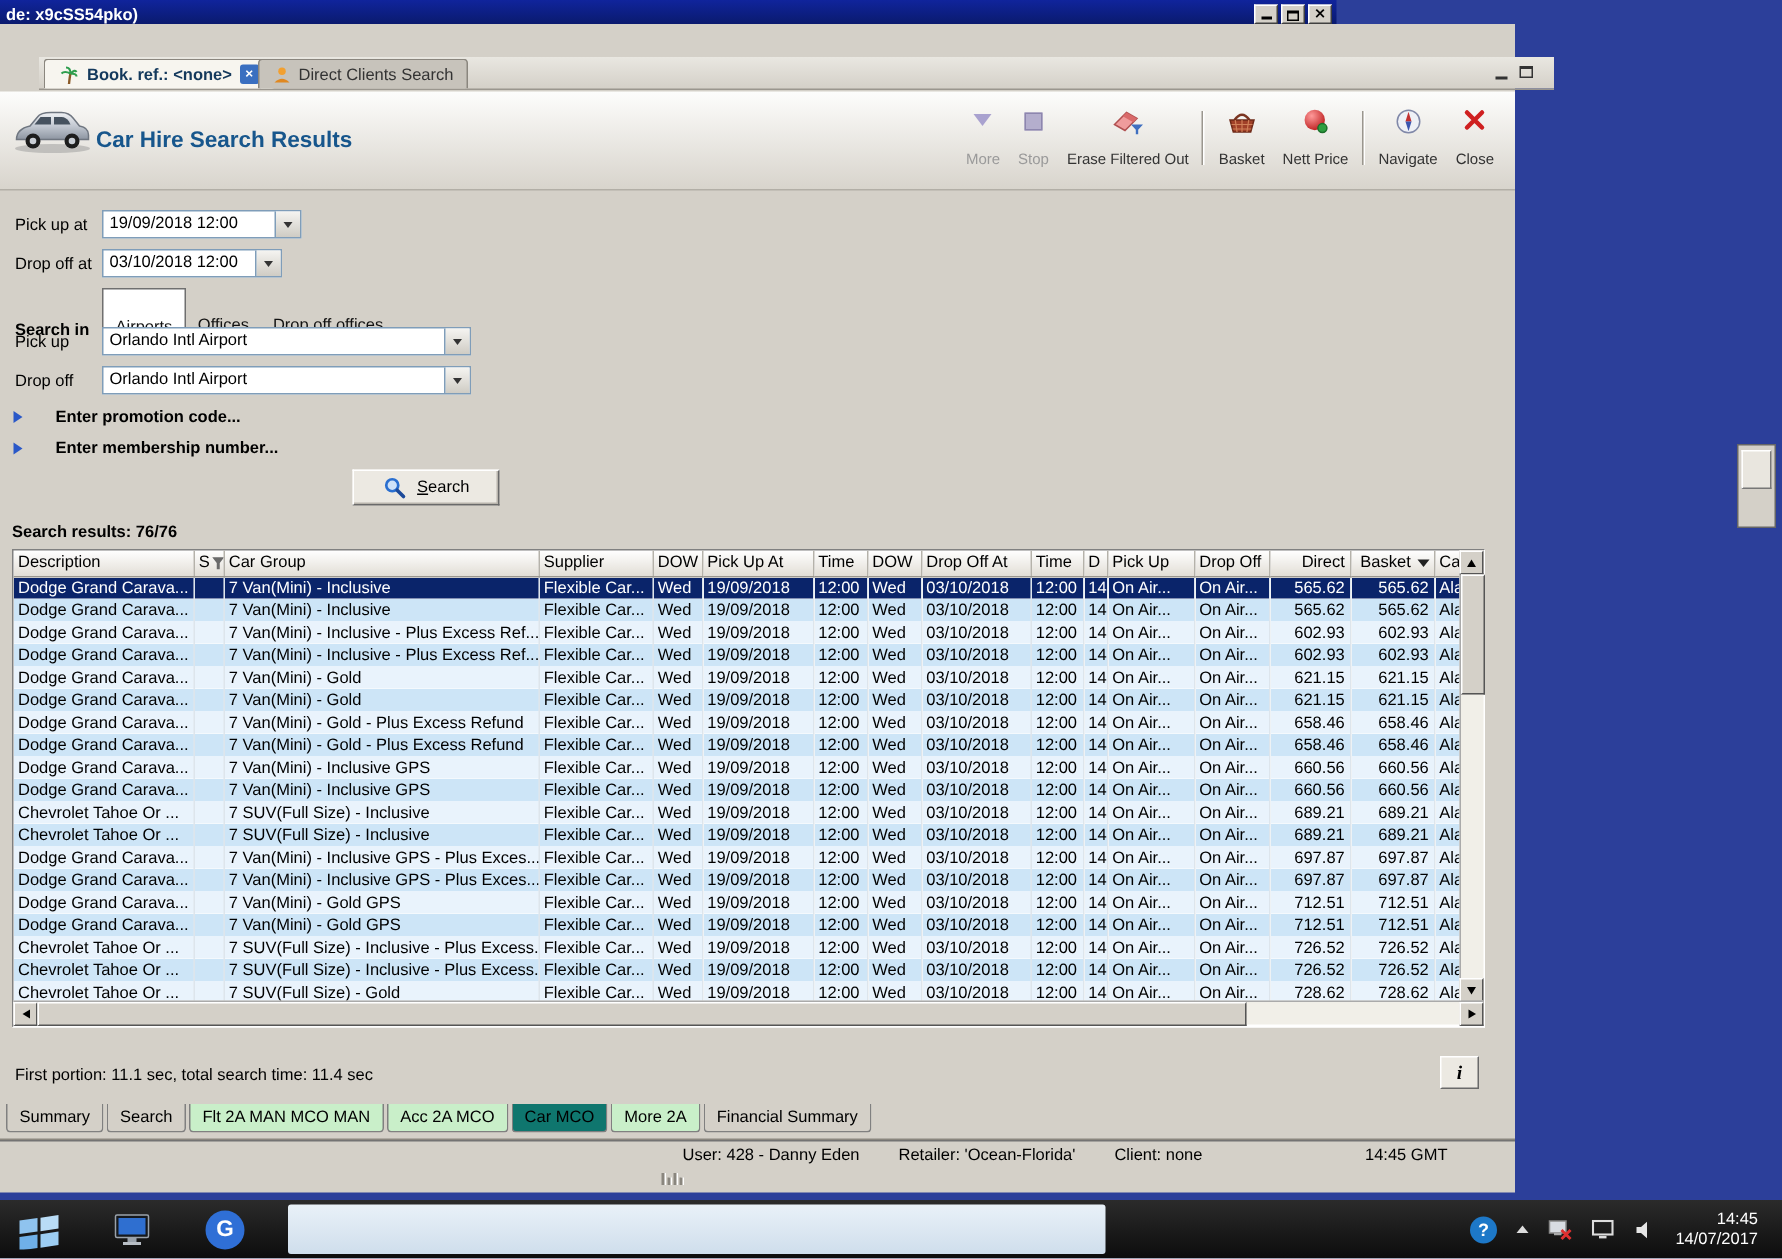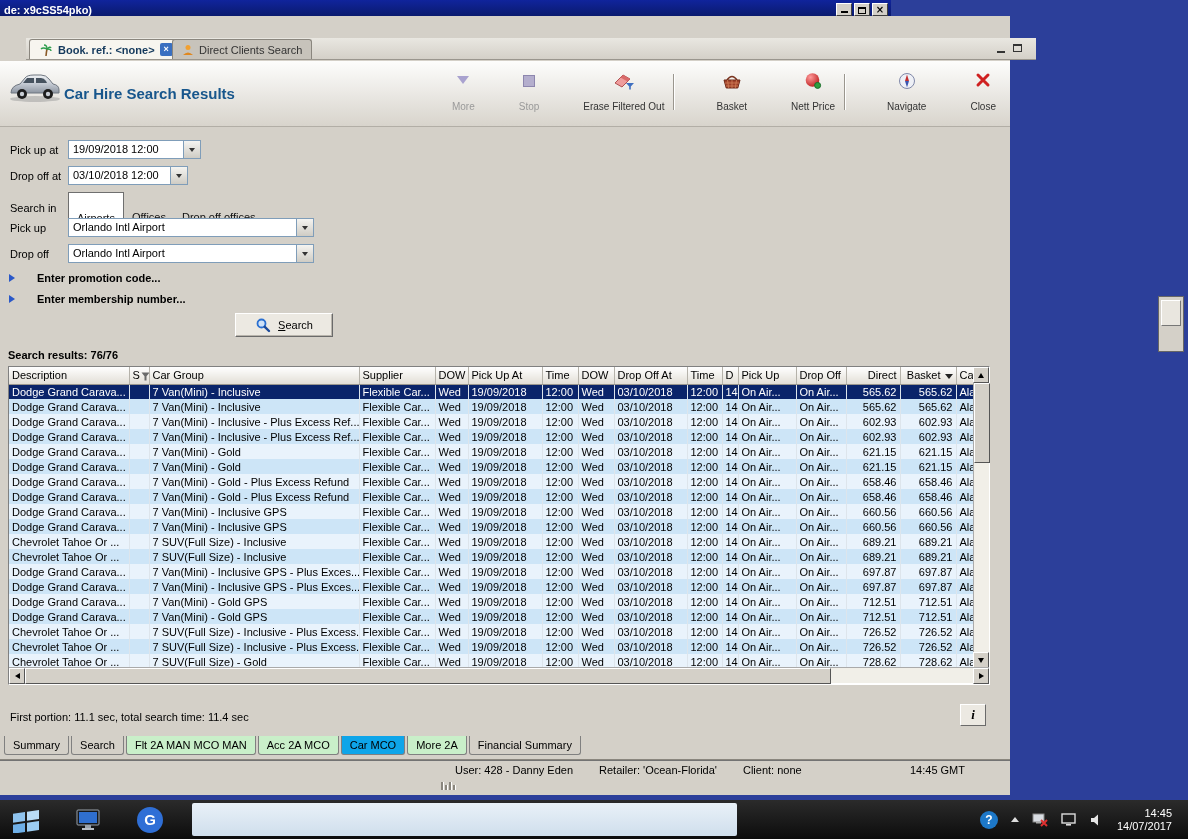--- a/index.html
+++ b/index.html
@@ -27,36 +27,36 @@
   .tabx{width:13px;height:13px;background:#3a6fc0;border-radius:2px;color:#fff;font-size:9px;font-weight:bold;display:flex;align-items:center;justify-content:center;line-height:1;}
   #mdi-btns{position:absolute;right:14px;top:5px;display:flex;gap:8px;align-items:center;}
   .mdi-min{width:8px;height:2px;background:#333;margin-top:8px;}
   .mdi-rest{width:9px;height:8px;border:1px solid #333;border-top:2px solid #333;box-sizing:border-box;}
 
   
   #headband{position:absolute;left:0;top:45px;width:100%;height:66px;background:linear-gradient(#fdfdfc,#d8d4cc);border-bottom:1px solid #b2aea6;box-sizing:border-box;}
   #caricon{position:absolute;left:8px;top:10px;}
   #page-title{position:absolute;left:64px;top:24px;font-size:15px;font-weight:bold;color:#17568c;}
   #toolbar{position:absolute;right:8px;top:8px;display:flex;align-items:stretch;}
-  .tool{display:flex;flex-direction:column;align-items:center;justify-content:space-between;height:46px;padding:3px 6px;box-sizing:border-box;margin-left:32px;}
+  .tool{display:flex;flex-direction:column;align-items:center;justify-content:space-between;height:46px;padding:3px 6px;box-sizing:border-box;}
   .tool .tlabel{font-size:10px;color:#333;white-space:nowrap;}
   .tool.disabled .tlabel{color:#9a9a9a;}
   .tsep{width:0;border-left:1px solid #9a968e;border-right:1px solid #ffffff;margin:5px 3px;}
   .ic-more{width:0;height:0;border-left:6px solid transparent;border-right:6px solid transparent;border-top:8px solid #a9a2cf;margin-top:4px;}
   .ic-stop{width:10px;height:10px;background:#b4aecd;border:1px solid #8d86ae;margin-top:3px;}
 
   
   .flabel{position:absolute;left:10px;}
   .combo{position:absolute;left:68px;height:19px;background:#fff;border:1px solid #7f9db9;display:flex;box-sizing:border-box;}
   .cval{flex:1;padding:2px 4px;white-space:nowrap;overflow:hidden;}
   .cbtn{width:16px;background:linear-gradient(#f5f4f1,#cfccc4);border-left:1px solid #7f9db9;display:flex;align-items:center;justify-content:center;}
   .caret-down{width:0;height:0;border-left:3px solid transparent;border-right:3px solid transparent;border-top:4px solid #333;}
   #lbl-pickup-at{top:128px;} #combo-pickup-at{top:124px;width:133px;}
   #lbl-dropoff-at{top:154px;} #combo-dropoff-at{top:150px;width:120px;}
-  #lbl-search-in{top:186px;}
+  #lbl-search-in{top:198px;font-weight:bold;}
   #searchin{position:absolute;left:68px;top:176px;height:20px;display:flex;align-items:stretch;}
   .sitab{padding:19px 8px;color:#111;}
   .sitab.active{background:#fff;border:1px solid #6f6f6f;}
   #lbl-pickup{top:206px;} #combo-pickup{top:202px;width:246px;}
   #lbl-dropoff{top:232px;} #combo-dropoff{top:228px;width:246px;}
   .toggle-row{position:absolute;left:9px;display:flex;align-items:center;gap:22px;font-weight:bold;}
   #toggle-promo{top:256px;} #toggle-member{top:277px;}
   .blue-arrow{width:0;height:0;border-top:4px solid transparent;border-bottom:4px solid transparent;border-left:6px solid #2a58c8;}
   #search-btn{position:absolute;left:235px;top:297px;width:98px;height:24px;background:#ece9e2;border:1px solid;border-color:#fff #6a6a6a #6a6a6a #fff;box-shadow:inset -1px -1px 0 #b8b4ac;display:flex;align-items:center;justify-content:center;gap:7px;box-sizing:border-box;}
 
@@ -83,21 +83,21 @@
   .v-thumb{position:absolute;left:0;top:16px;width:16px;height:80px;background:#d4d0c8;border:1px solid;border-color:#fff #555 #555 #fff;box-sizing:border-box;}
   .h-thumb{position:absolute;top:0;left:16px;width:806px;height:16px;background:#d4d0c8;border:1px solid;border-color:#fff #555 #555 #fff;box-sizing:border-box;}
 
   #timing{position:absolute;left:10px;top:695px;}
   #info-btn{position:absolute;left:960px;top:688px;width:26px;height:22px;background:#ece9e2;border:1px solid;border-color:#fff #6a6a6a #6a6a6a #fff;display:flex;align-items:center;justify-content:center;font-family:"Liberation Serif",serif;font-style:italic;font-weight:bold;font-size:13px;box-sizing:border-box;}
 
   
   #bottom-tabs{position:absolute;left:4px;top:720px;height:19px;display:flex;}
   .btab{padding:3px 8px;border:1px solid #808080;border-top:none;border-radius:0 0 3px 3px;background:#d4d0c8;margin-right:2px;white-space:nowrap;}
   .btab.pale{background:#c9efc9;}
-  .btab.green{background:#0ea5e9;}
+  .btab.green{background:#0f766e;}
 
   
   #statusbar{position:absolute;left:0;top:744px;width:100%;height:18px;border-top:1px solid #737373;box-shadow:0 -1px 0 #8a867e;display:flex;align-items:center;box-sizing:border-box;}
   #status-left{position:absolute;left:455px;display:flex;gap:26px;white-space:nowrap;}
   #status-time{position:absolute;right:45px;}
   #gripstrip{position:absolute;left:0;top:762px;width:100%;height:17px;}
   #grip{position:absolute;left:441px;top:4px;display:flex;gap:2px;align-items:flex-end;}
   #grip span{width:2px;background:#8a867e;box-shadow:1px 0 0 #fff;}
   #grip .g1{height:8px;} #grip .g2{height:5px;} #grip .g3{height:8px;} #grip .g4{height:5px;}
 

